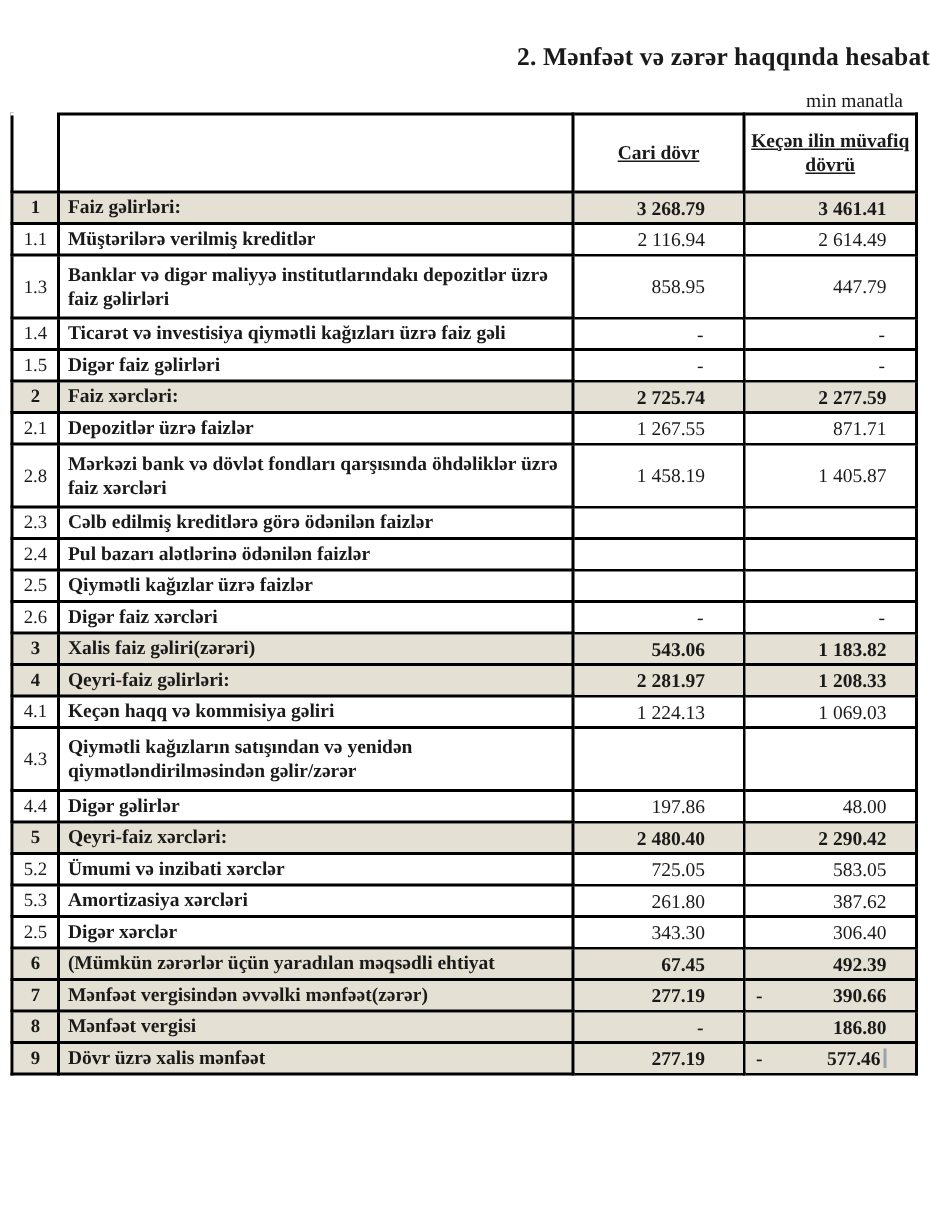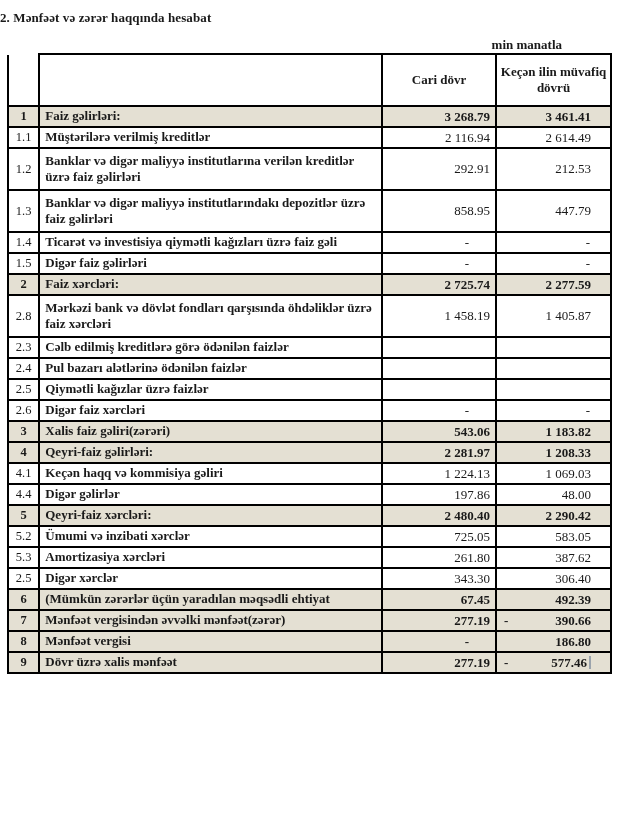--- a/index.html
+++ b/index.html
@@ -4,32 +4,32 @@
 <style>
   html,body{margin:0;padding:0;background:#ffffff;}
   body{
     width:620px;height:814px;
     font-family:"Liberation Serif","DejaVu Serif",serif;
     color:#1a1a1a;
     -webkit-font-smoothing:antialiased;
     overflow:hidden;
   }
   .page-title{
-    margin-top:10px;
-    text-align:left;
-    font-size:13px;
+    margin-top:28px;
+    text-align:right;
+    font-size:17px;
     font-weight:bold;
     letter-spacing:.1px;
   }
   .unit-note{
     margin-top:12px;
     text-align:right;
-    padding-right:58px;
+    padding-right:18px;
     font-size:13px;
-    font-weight:bold;
+    font-weight:normal;
     line-height:13px;
   }
   table{
     border-collapse:collapse;
     table-layout:fixed;
     margin:2px 0 0 7px;
     width:605px;
   }
   col.c-num{width:31px;}
   col.c-label{width:340px;}
@@ -38,39 +38,39 @@
   td,th{
     border:2px solid #000;
     font-size:13px;
     vertical-align:middle;
     padding:0;
     overflow:hidden;
     background:#fff;
   }
   tr{height:21px;}
   tr.tall{height:42px;}
-  tr.header-row{height:52px;}
+  tr.header-row{height:52px;text-decoration:underline;}
   th{font-weight:bold;text-align:center;line-height:1.25;}
   th.no-top{border-top:2px solid #fff;border-left:2px solid #000;}
   td.num{
     text-align:center;
     font-size:12.5px;
   }
   td.label{
     padding-left:5px;
     white-space:nowrap;
     line-height:1.25;
     font-weight:bold;
   }
   tr.tall td.label{white-space:normal;padding-right:2px;}
   td.val{
     text-align:right;
     position:relative;
   }
-  td.cari{padding-right:5px;}
+  td.cari{padding-right:25px;}
   td.kecen{padding-right:19px;padding-left:25px;}
   td.val.dash{padding-right:26px;}
   td.kecen.dash{padding-right:20px;}
   td.val .minus{
     position:absolute;
     left:7px;top:50%;
     transform:translateY(-50%);
     font-weight:bold;
   }
   tr.section td{background:#e4e0d3;font-weight:bold;}
@@ -111,26 +111,20 @@
     <td class="val cari">3 268.79</td>
     <td class="val kecen">3 461.41</td>
   </tr>
       <tr>
     <td class="num">1.1</td>
     <td class="label">Müştərilərə verilmiş kreditlər</td>
     <td class="val cari">2 116.94</td>
     <td class="val kecen">2 614.49</td>
   </tr>
       <tr class="tall">
-    <td class="num">1.2</td>
-    <td class="label">Banklar və digər maliyyə institutlarına verilən kreditlər üzrə faiz gəlirləri</td>
-    <td class="val cari">292.91</td>
-    <td class="val kecen">212.53</td>
-  </tr>
-      <tr class="tall">
     <td class="num">1.3</td>
     <td class="label">Banklar və digər maliyyə institutlarındakı depozitlər üzrə faiz gəlirləri</td>
     <td class="val cari">858.95</td>
     <td class="val kecen">447.79</td>
   </tr>
       <tr>
     <td class="num">1.4</td>
     <td class="label">Ticarət və investisiya qiymətli kağızları üzrə faiz gəli</td>
     <td class="val cari dash">-</td>
     <td class="val kecen dash">-</td>
@@ -139,20 +133,26 @@
     <td class="num">1.5</td>
     <td class="label">Digər faiz gəlirləri</td>
     <td class="val cari dash">-</td>
     <td class="val kecen dash">-</td>
   </tr>
       <tr class="section">
     <td class="num">2</td>
     <td class="label">Faiz xərcləri:</td>
     <td class="val cari">2 725.74</td>
     <td class="val kecen">2 277.59</td>
+  </tr>
+      <tr>
+    <td class="num">2.1</td>
+    <td class="label">Depozitlər üzrə faizlər</td>
+    <td class="val cari">1 267.55</td>
+    <td class="val kecen">871.71</td>
   </tr>
       <tr class="tall">
     <td class="num">2.8</td>
     <td class="label">Mərkəzi bank və dövlət fondları qarşısında öhdəliklər üzrə faiz xərcləri</td>
     <td class="val cari">1 458.19</td>
     <td class="val kecen">1 405.87</td>
   </tr>
       <tr>
     <td class="num">2.3</td>
     <td class="label">Cəlb edilmiş kreditlərə görə ödənilən faizlər</td>
@@ -188,20 +188,26 @@
     <td class="label">Qeyri-faiz gəlirləri:</td>
     <td class="val cari">2 281.97</td>
     <td class="val kecen">1 208.33</td>
   </tr>
       <tr>
     <td class="num">4.1</td>
     <td class="label">Keçən haqq və kommisiya gəliri</td>
     <td class="val cari">1 224.13</td>
     <td class="val kecen">1 069.03</td>
   </tr>
+      <tr class="tall">
+    <td class="num">4.3</td>
+    <td class="label">Qiymətli kağızların satışından və yenidən qiymətləndirilməsindən gəlir/zərər</td>
+    <td class="val cari"></td>
+    <td class="val kecen"></td>
+  </tr>
       <tr>
     <td class="num">4.4</td>
     <td class="label">Digər gəlirlər</td>
     <td class="val cari">197.86</td>
     <td class="val kecen">48.00</td>
   </tr>
       <tr class="section">
     <td class="num">5</td>
     <td class="label">Qeyri-faiz xərcləri:</td>
     <td class="val cari">2 480.40</td>

